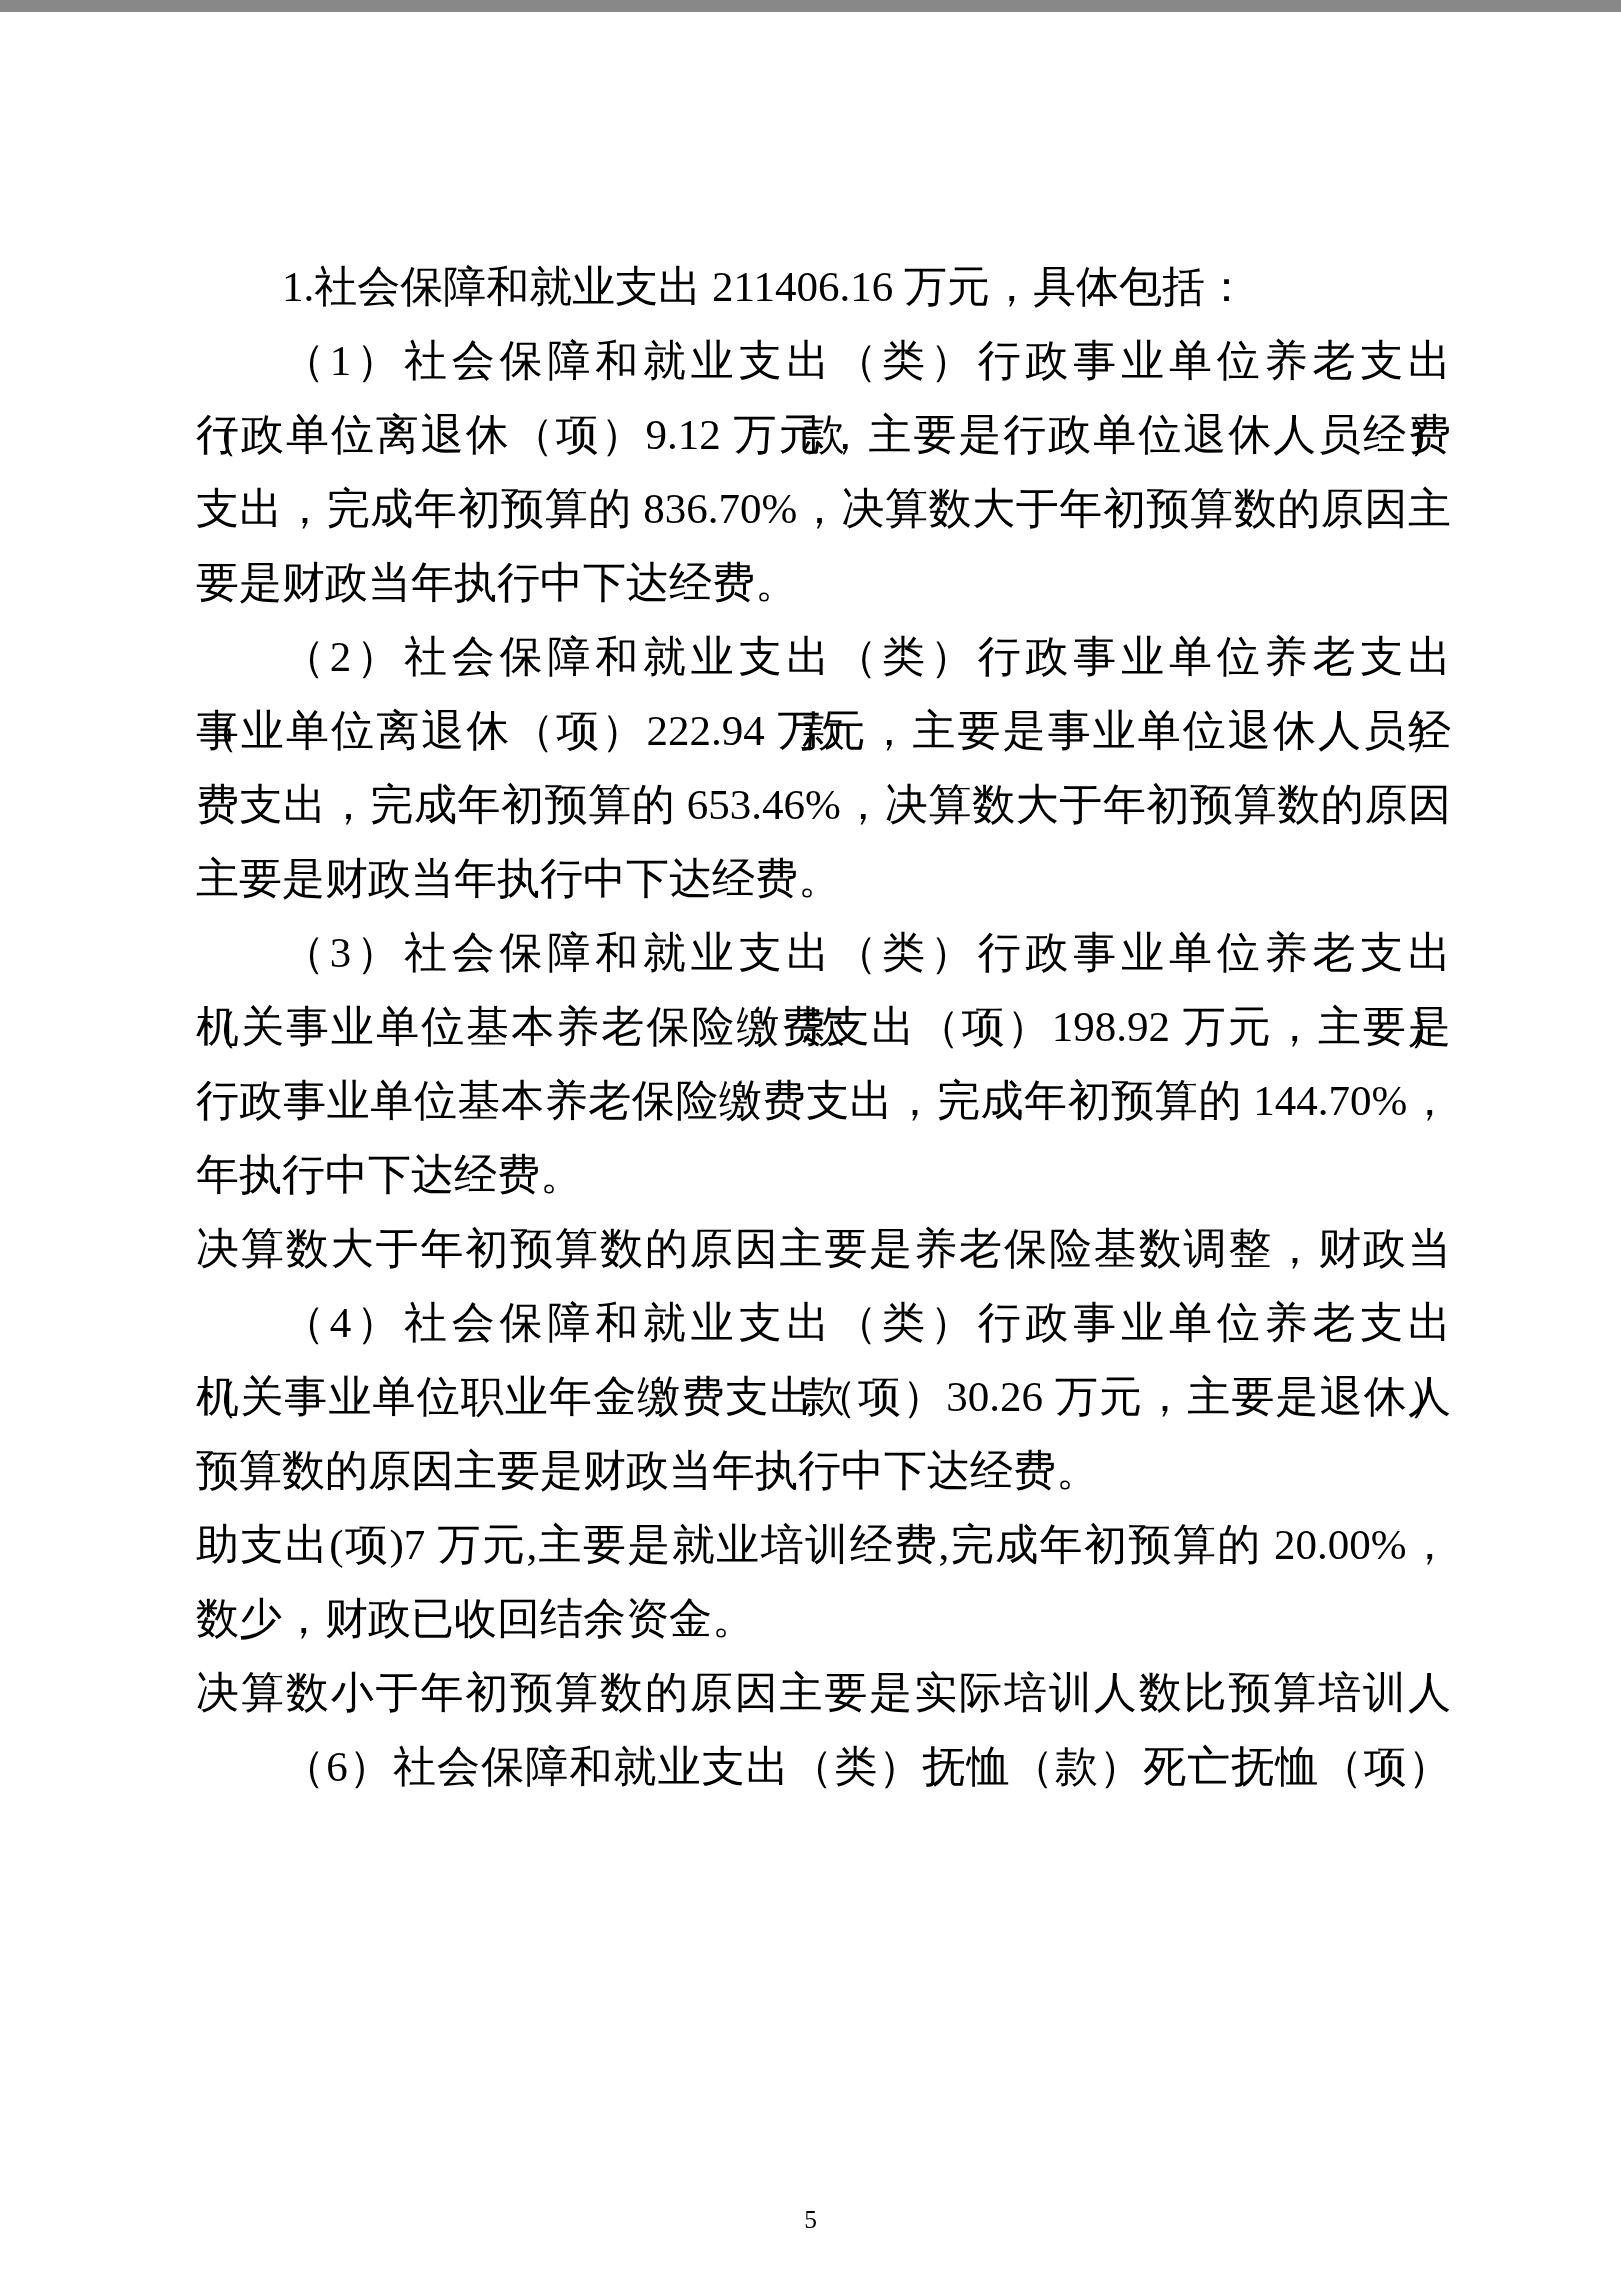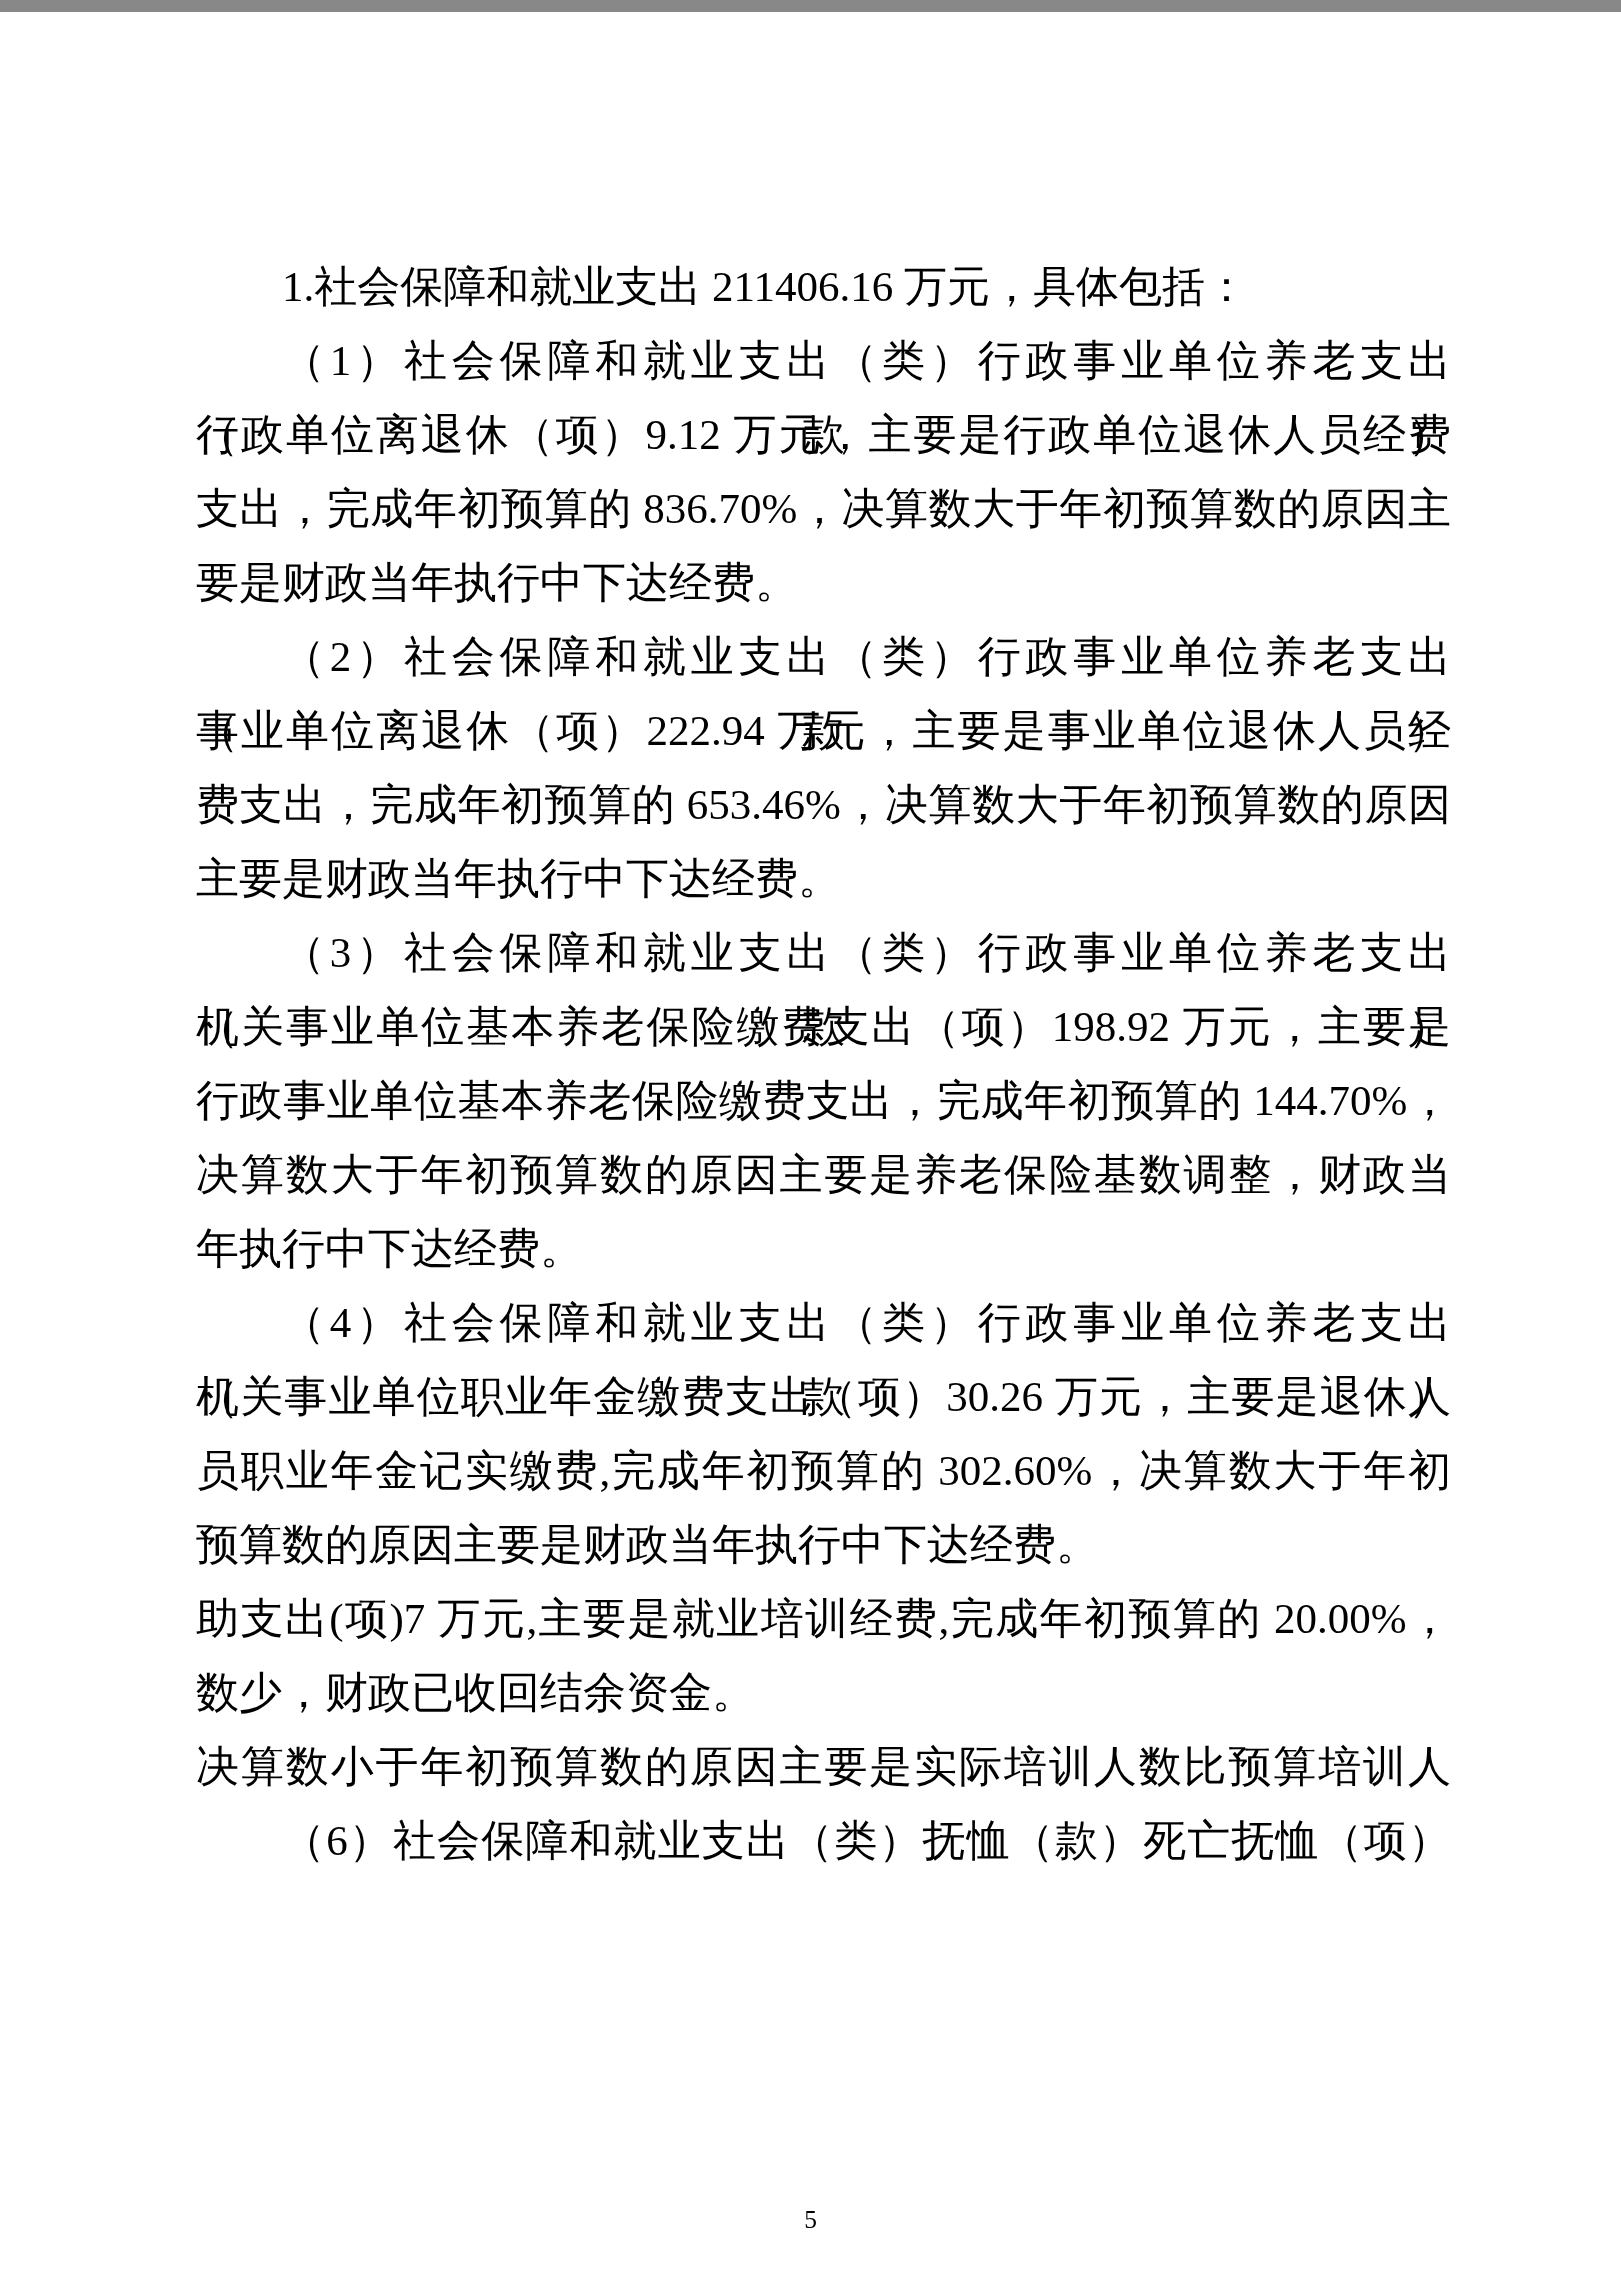--- a/index.html
+++ b/index.html
@@ -58,25 +58,24 @@
       <div class="line justify">行政单位离退休（项）9.12 万元，主要是行政单位退休人员经费</div>
       <div class="line justify">支出，完成年初预算的 836.70%，决算数大于年初预算数的原因主</div>
       <div class="line">要是财政当年执行中下达经费。</div>
       <div class="line indent justify">（2）社会保障和就业支出（类）行政事业单位养老支出（款）</div>
       <div class="line justify">事业单位离退休（项）222.94 万元，主要是事业单位退休人员经</div>
       <div class="line justify">费支出，完成年初预算的 653.46%，决算数大于年初预算数的原因</div>
       <div class="line">主要是财政当年执行中下达经费。</div>
       <div class="line indent justify">（3）社会保障和就业支出（类）行政事业单位养老支出（款）</div>
       <div class="line justify">机关事业单位基本养老保险缴费支出（项）198.92 万元，主要是</div>
       <div class="line justify">行政事业单位基本养老保险缴费支出，完成年初预算的 144.70%，</div>
+      <div class="line">年执行中下达经费。</div>
       <div class="line justify">决算数大于年初预算数的原因主要是养老保险基数调整，财政当</div>
-      <div class="line">年执行中下达经费。</div>
       <div class="line indent justify">（4）社会保障和就业支出（类）行政事业单位养老支出（款）</div>
       <div class="line justify">机关事业单位职业年金缴费支出（项）30.26 万元，主要是退休人</div>
-      <div class="line justify">员职业年金记实缴费,完成年初预算的 302.60%，决算数大于年初</div>
       <div class="line">预算数的原因主要是财政当年执行中下达经费。</div>
       <div class="line justify">助支出(项)7 万元,主要是就业培训经费,完成年初预算的 20.00%，</div>
       <div class="line">数少，财政已收回结余资金。</div>
       <div class="line justify">决算数小于年初预算数的原因主要是实际培训人数比预算培训人</div>
       <div class="line indent justify">（6）社会保障和就业支出（类）抚恤（款）死亡抚恤（项）</div>
     </div>
   <div class="pagenum">5</div>
 </div>
 
 

